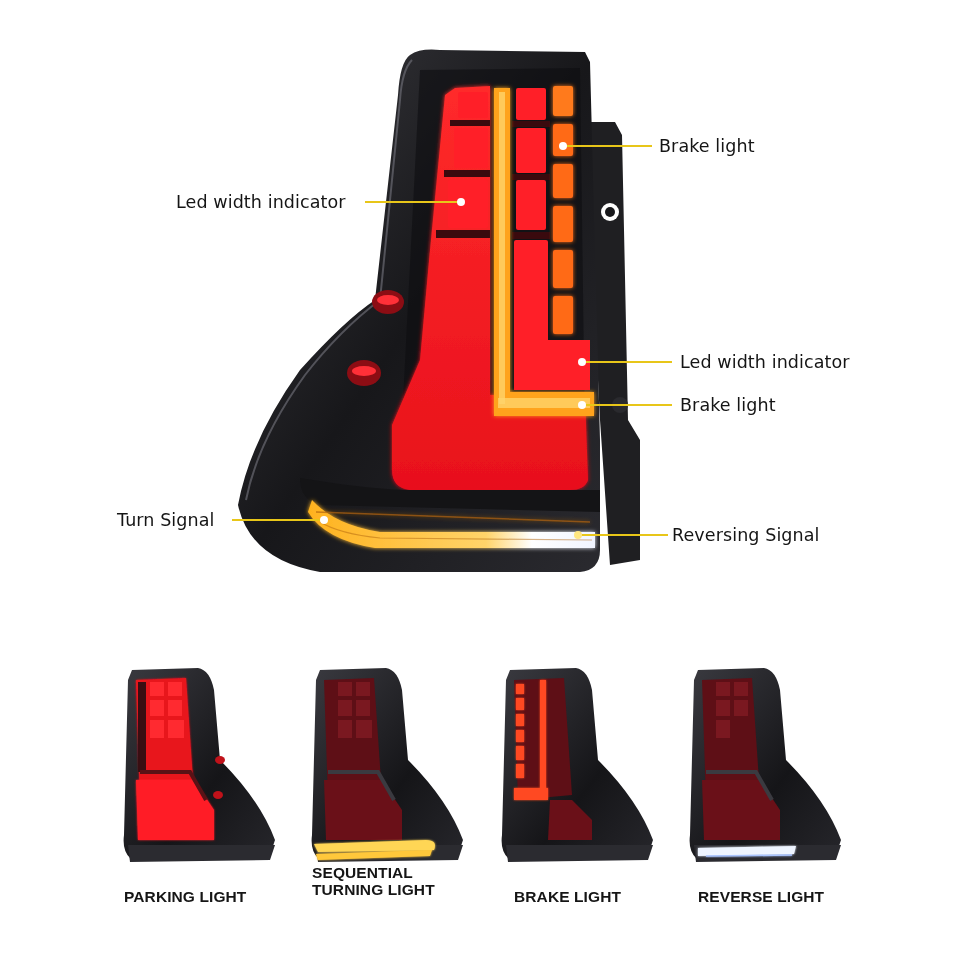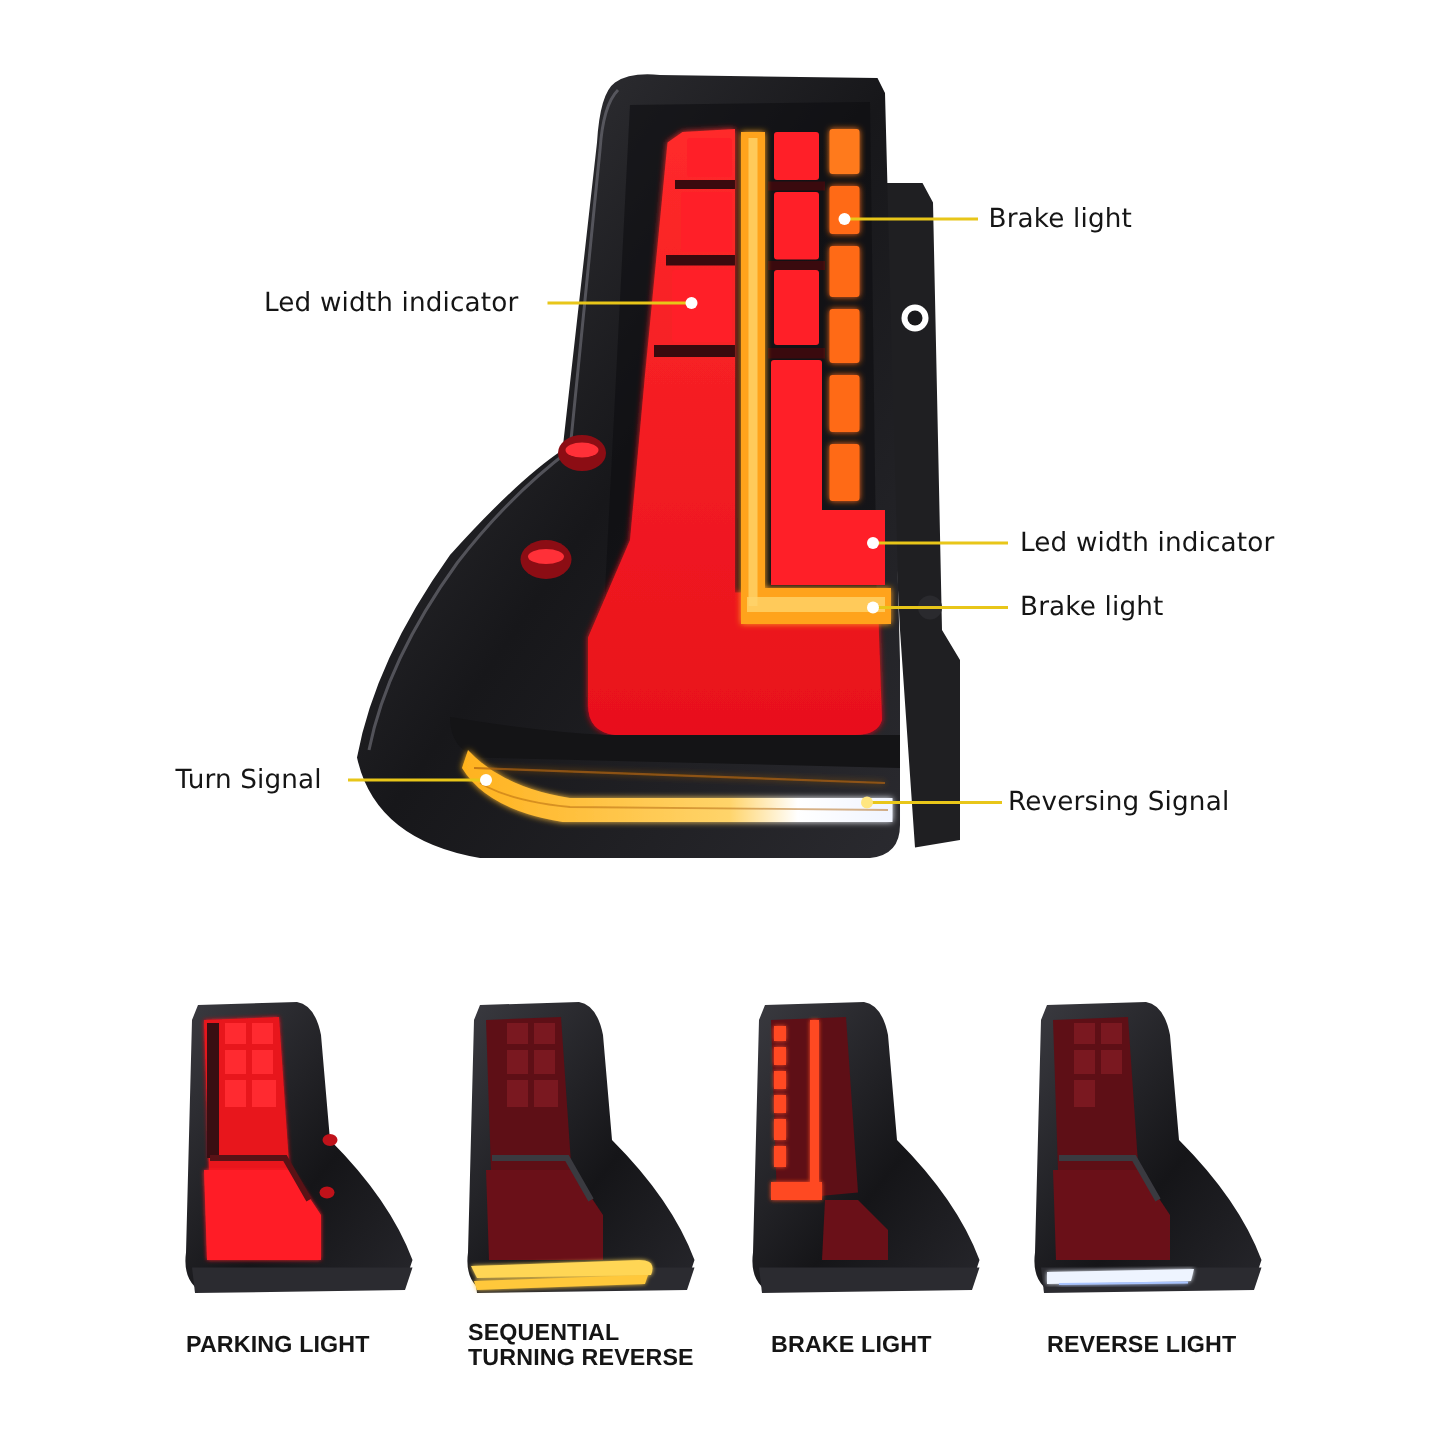--- a/index.html
+++ b/index.html
@@ -205,23 +205,23 @@
           <rect x="58" y="80" width="16" height="18"></rect>
       </g>
       <path d="M26 140 L84 140 L104 170 L104 200 L28 200 Z" fill="#6a1018"></path>
       <path d="M30 132 L80 132 L96 160" stroke="#3a3a40" stroke-width="4" fill="none"></path>
       <path d="M18 205 L165 205 L160 220 L20 222 Z" fill="#2b2b30"></path>
       <g filter="url(#tglow)">
         <path d="M16 204 L128 200 Q140 200 136 210 L20 212 Z" fill="#ffd655"></path>
         <path d="M18 214 L134 210 L132 216 L20 220 Z" fill="#ffc83a"></path>
       </g>
     </svg>
-    <div class="thumb-caption" style="top:240px; left:14px;">
+    <div class="thumb-caption" style="top:224px; left:14px;">
       <span>SEQUENTIAL</span>
-      <span>TURNING REVERSE</span>
+      <span>TURNING LIGHT</span>
     </div>
   </div>
 
   <div class="thumb" style="left:488px;">
     <svg width="200" height="230" viewBox="0 0 200 230">
       <path d="M22 30 L88 28 Q100 30 104 50 L110 120 Q150 160 165 200 L160 215 L20 218 Q12 210 14 195 L18 40 Z" fill="url(#thg)"></path>
       <path d="M26 40 L76 38 L84 155 L30 160 Z" fill="#5e0f16"></path>
       <g fill="#ff4a24" filter="url(#tglow)">
         <rect x="28" y="44" width="8" height="10"></rect>
           <rect x="28" y="58" width="8" height="12"></rect>

